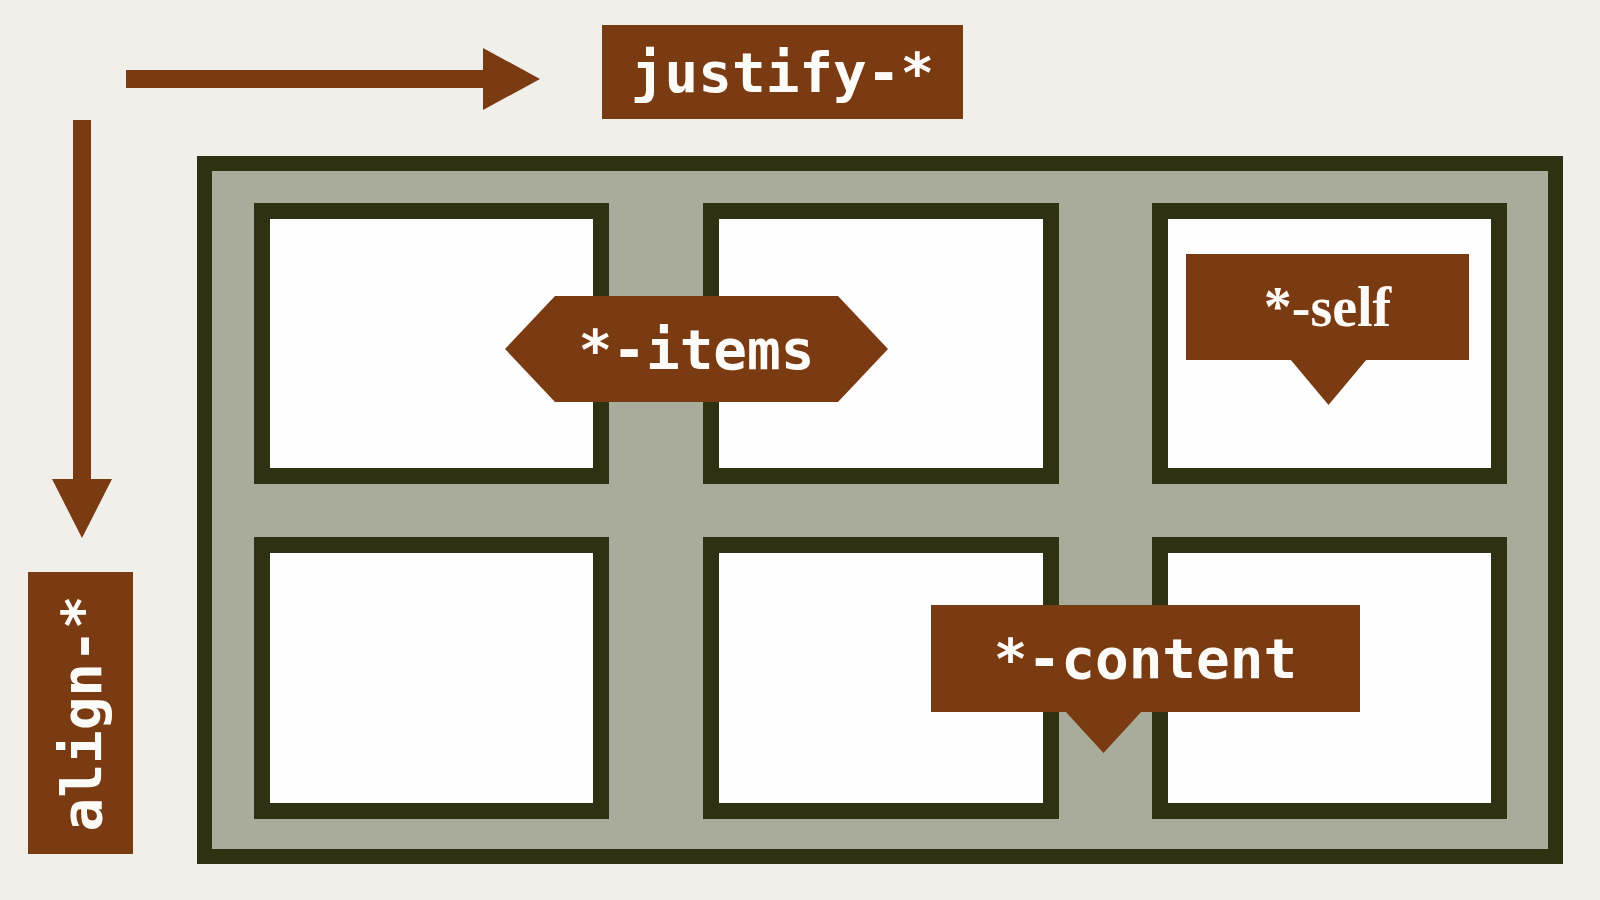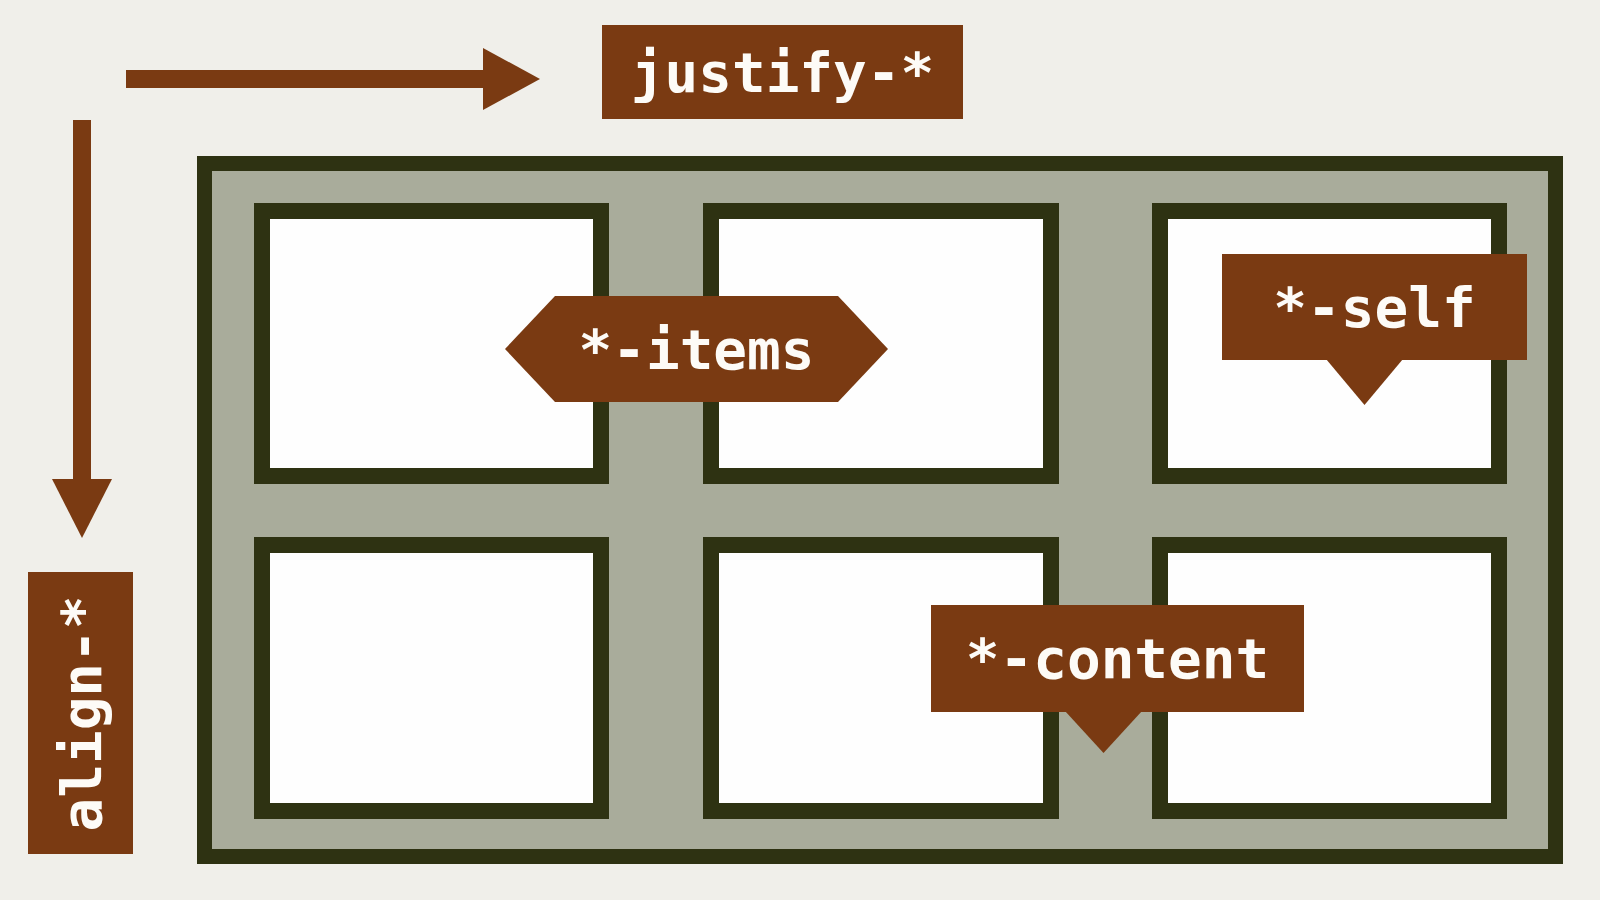--- a/index.html
+++ b/index.html
@@ -52,22 +52,22 @@
     z-index:5;
   }
   .tag-justify{left:586px;top:25px;width:361px;height:94px;margin-left:16px;}
   .tag-align{left:28px;top:572px;width:105px;height:282px;}
   .tag-align .rotated{transform:rotate(-90deg);}
   .tag-items{
     left:505px;top:296px;width:383px;height:106px;
     clip-path:polygon(0 50%,50px 0,333px 0,100% 50%,333px 100%,50px 100%);
   }
   .bubble{position:absolute;z-index:5;}
-  .bubble-self{left:1222px;top:254px;width:305px;height:151px;}
-  .bubble-content{left:931px;top:605px;width:373px;height:148px;}
+  .bubble-self{left:1186px;top:254px;width:283px;height:151px;font-family:Liberation Serif, serif;}
+  .bubble-content{left:931px;top:605px;width:429px;height:148px;}
   .bubble-rect{
     position:absolute;left:0;top:0;right:0;
     background:var(--brown);
     color:var(--label-text);
     font-weight:bold;font-size:56px;
     display:flex;align-items:center;justify-content:center;
     white-space:nowrap;
   }
   .bubble-self .bubble-rect{height:106px;}
   .bubble-content .bubble-rect{height:107px;}

